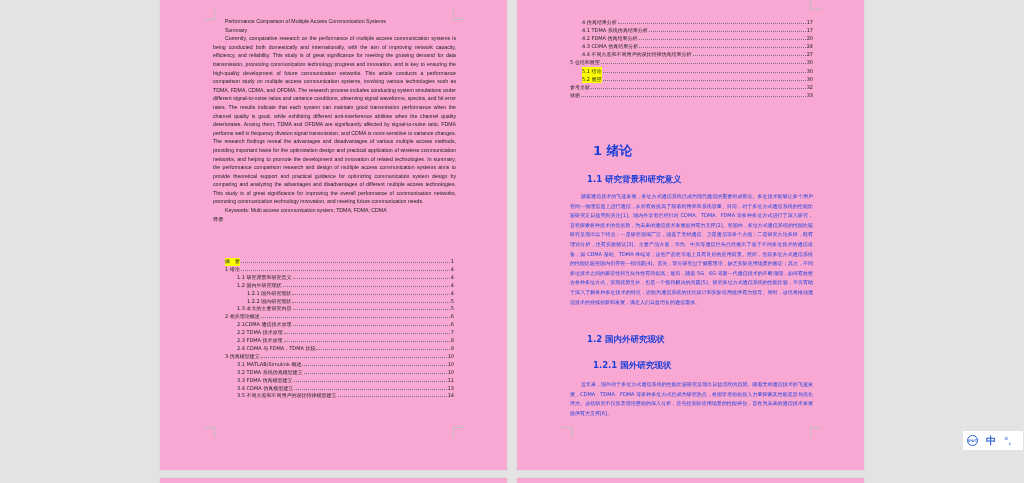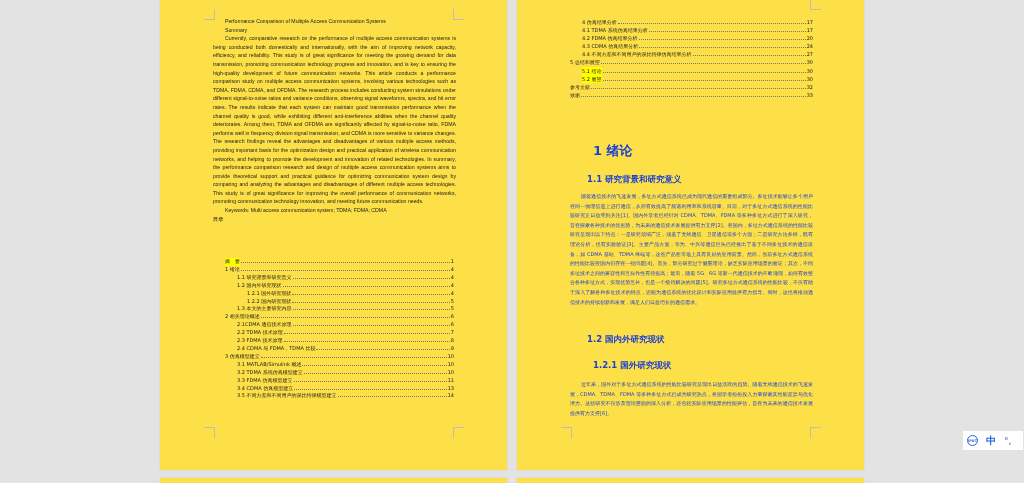--- a/index.html
+++ b/index.html
@@ -1,18 +1,18 @@
 <!DOCTYPE html>
 <html><head>
 <meta charset="utf-8">
 <style>
   html, body { margin:0; padding:0; }
   body { width:1024px; height:483px; background:#e3e3e3; position:relative; overflow:hidden;
          font-family:"DejaVu Sans", "Liberation Sans", sans-serif; }
-  .page { position:absolute; background:#fde047; box-shadow:0 0 1px rgba(0,0,0,0.15); }
+  .page { position:absolute; background:#f9a8d4; box-shadow:0 0 1px rgba(0,0,0,0.15); }
   .crop { position:absolute; width:10px; height:10px; border-color:#bdbdbd; border-style:solid; border-width:0; }
   .crop.tl { border-right-width:1px; border-bottom-width:1px; }
   .crop.tr { border-left-width:1px; border-bottom-width:1px; }
   .crop.bl { border-right-width:1px; border-top-width:1px; }
   .crop.br { border-left-width:1px; border-top-width:1px; }
 
   .en { font-family:"Liberation Sans", sans-serif; font-size:5.2px; line-height:8.6px; color:#222; }
   .en p { margin:0; text-align:justify; }
   .indent { text-indent:12px; }
   .center { text-align:center; }

